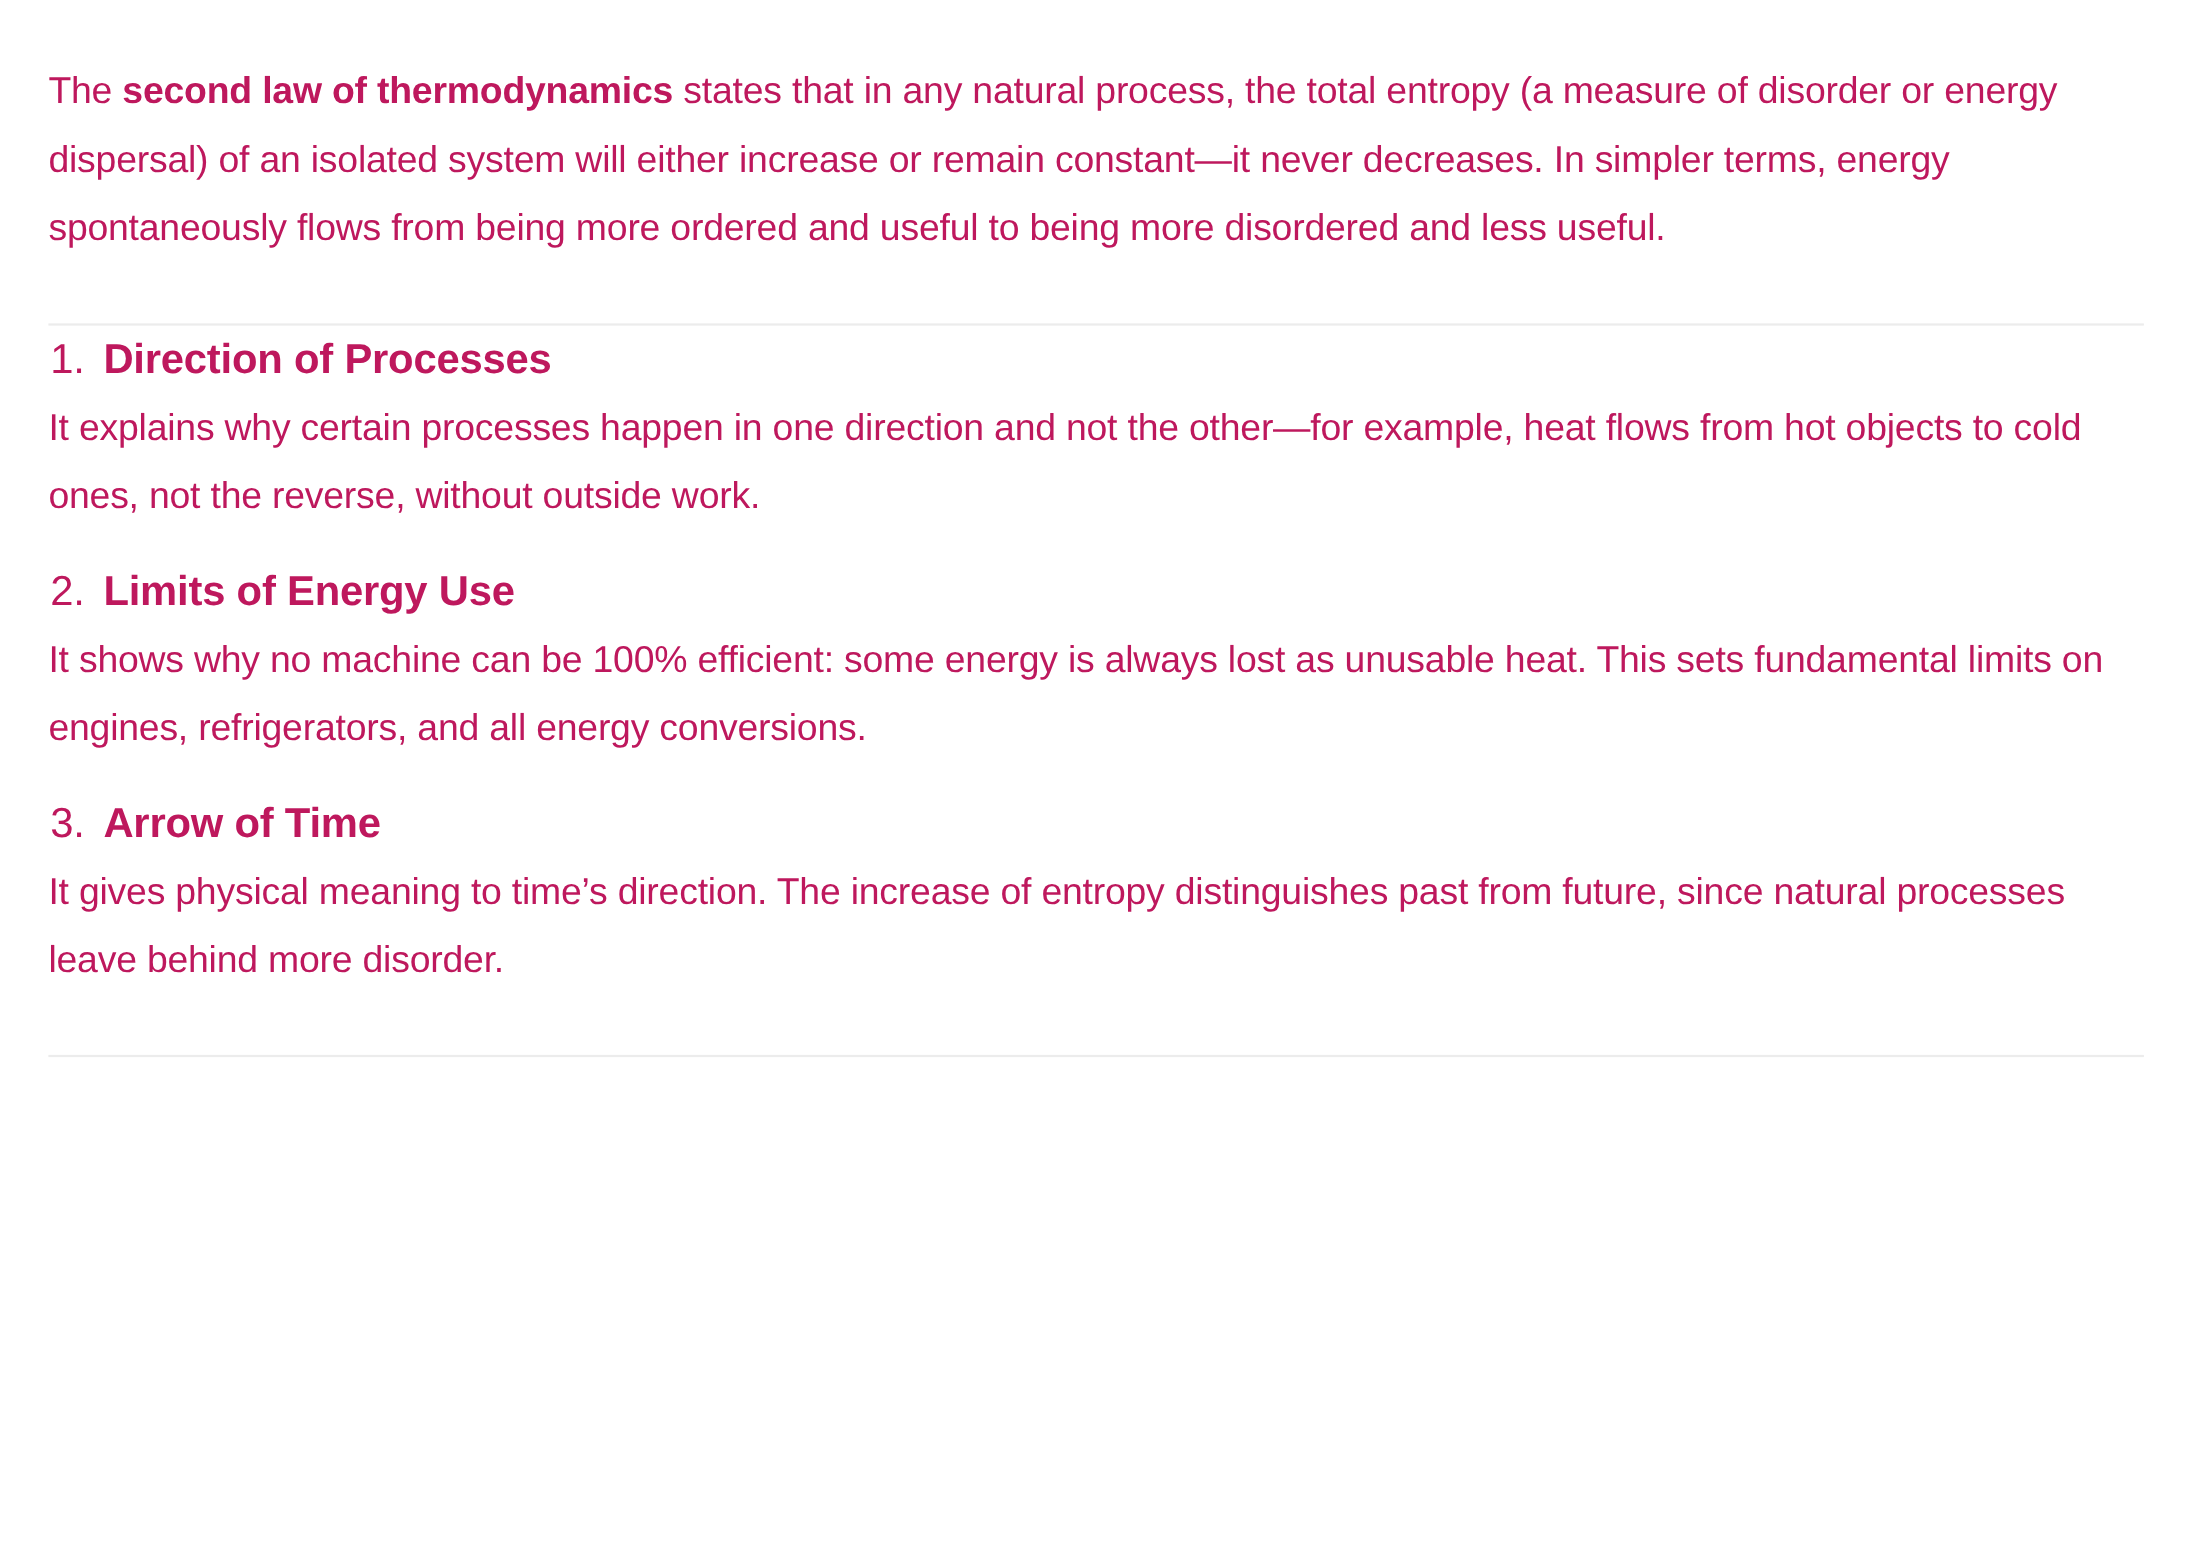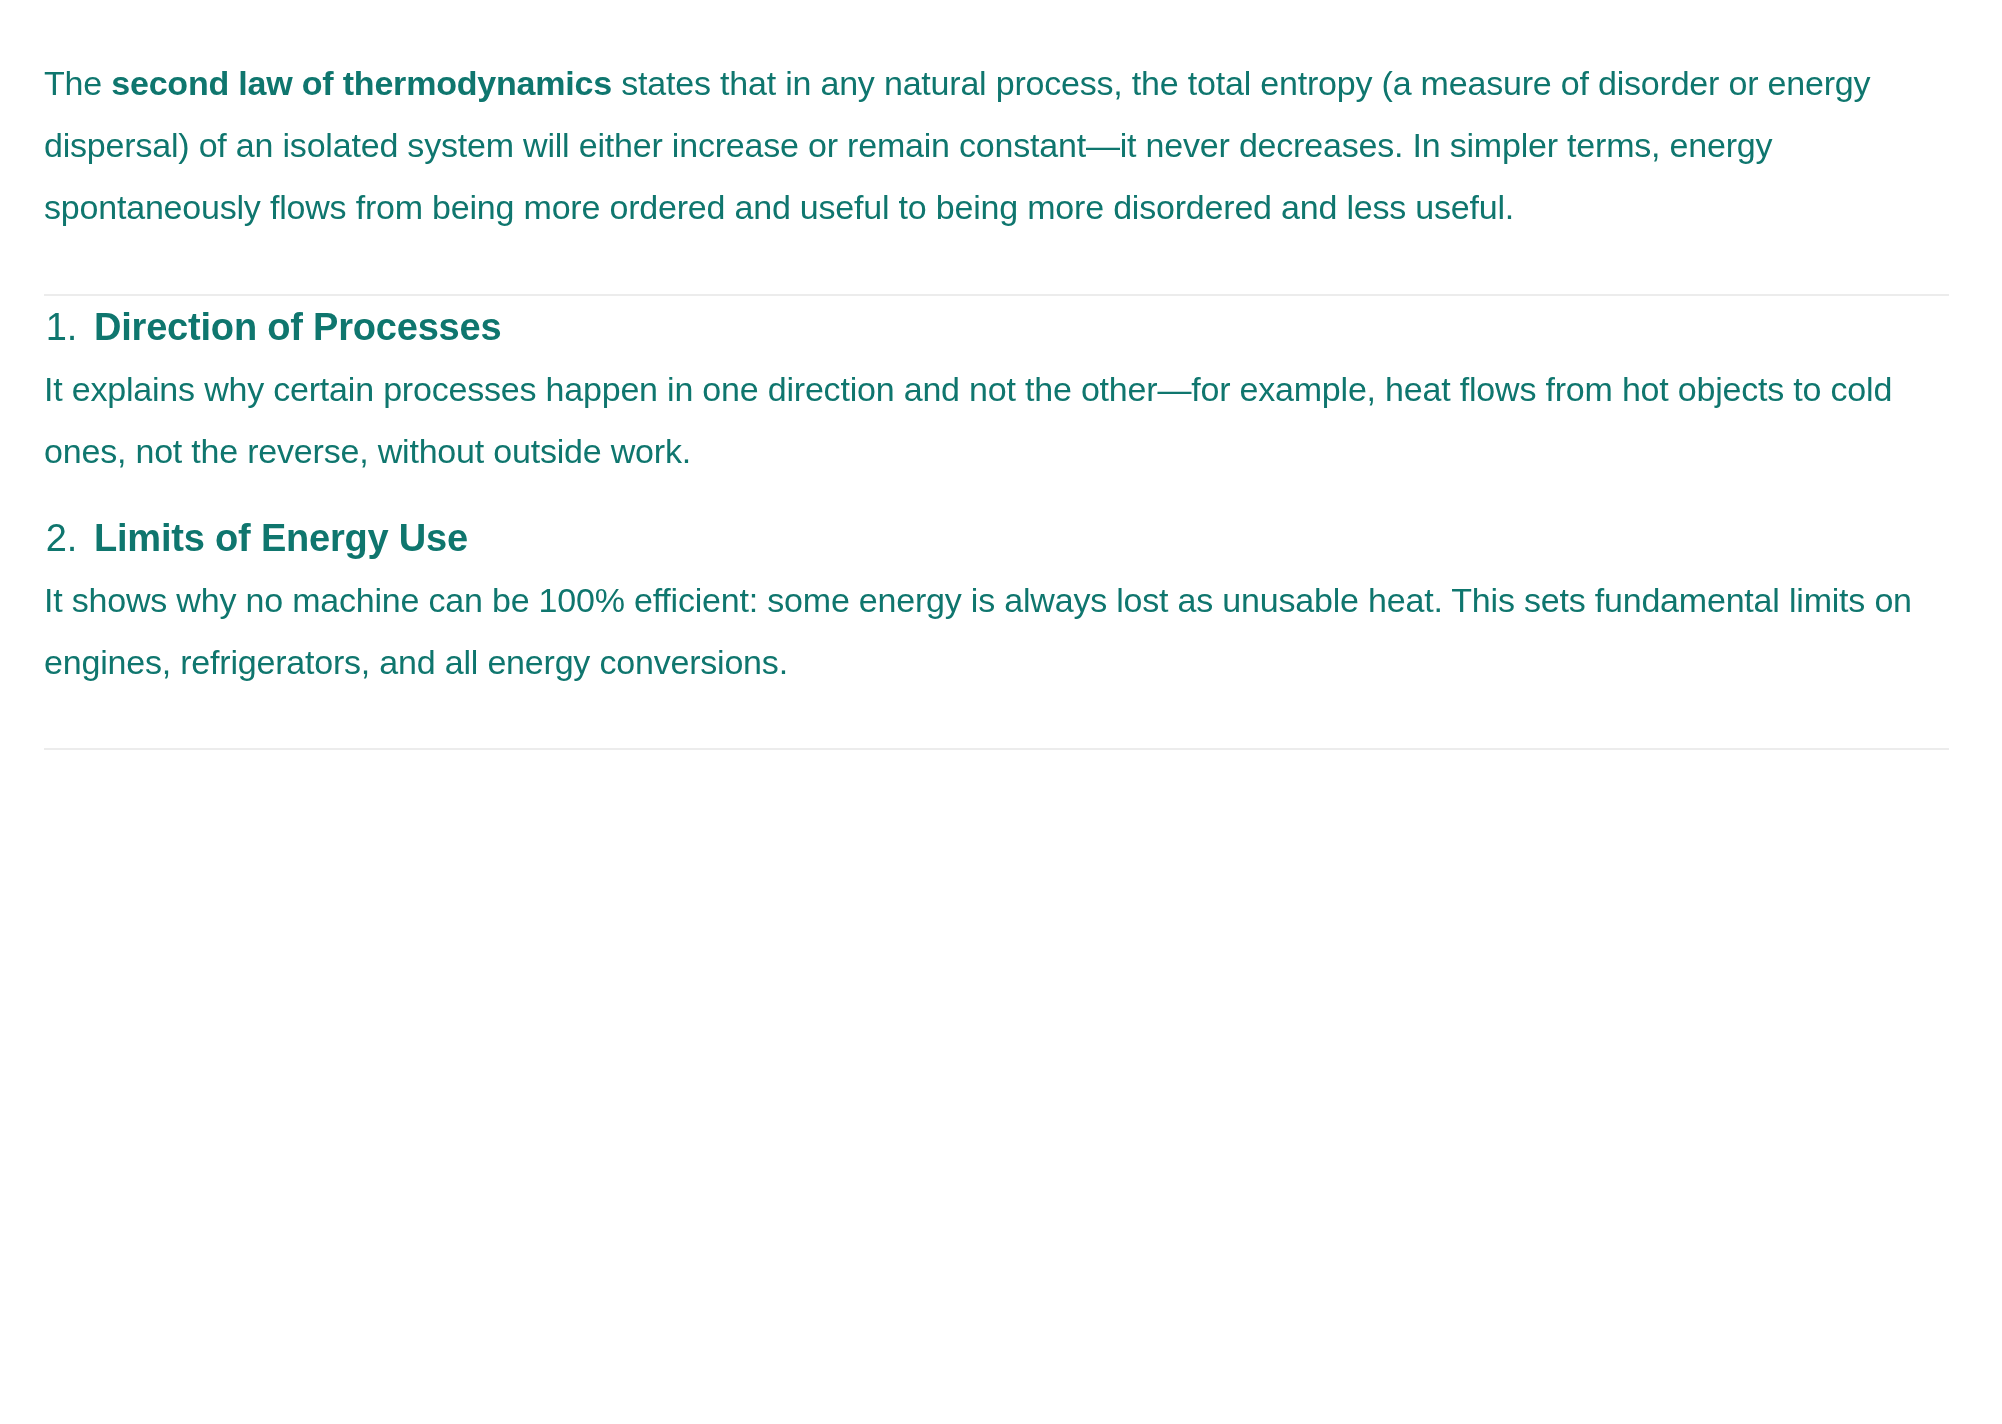--- a/index.html
+++ b/index.html
@@ -6,21 +6,21 @@
     margin: 0;
     padding: 0;
     background: #ffffff;
   }
   .page {
     position: relative;
     width: 2002px;
     height: 1424px;
     background: #ffffff;
     font-family: "Liberation Sans", sans-serif;
-    color: #0f766e;
+    color: #be185d;
     overflow: hidden;
   }
   .content {
     padding: 52px 53px 0 44px;
   }
   .para {
     font-size: 34px;
     line-height: 62px;
     letter-spacing: -0.2px;
     margin: 0;
@@ -89,20 +89,24 @@
       <li class="list-item">
         <div class="title-row"><span class="item-number">1.</span><span class="item-title">Direction of Processes</span></div>
         <p class="item-desc">It explains why certain processes happen in one direction and not the other—for example, heat flows from hot objects to cold ones, not the reverse, without outside work.</p>
       </li>
 
       <li class="list-item">
         <div class="title-row"><span class="item-number">2.</span><span class="item-title">Limits of Energy Use</span></div>
         <p class="item-desc">It shows why no machine can be 100% efficient: some energy is always lost as unusable heat. This sets fundamental limits on engines, refrigerators, and all energy conversions.</p>
       </li>
 
+      <li class="list-item">
+        <div class="title-row"><span class="item-number">3.</span><span class="item-title">Arrow of Time</span></div>
+        <p class="item-desc">It gives physical meaning to time’s direction. The increase of entropy distinguishes past from future, since natural processes leave behind more disorder.</p>
+      </li>
 
       <li class="list-item">
       </li>
 
     </ol>
 
     <hr class="divider divider-bottom">
 
   </div>
 </div>

